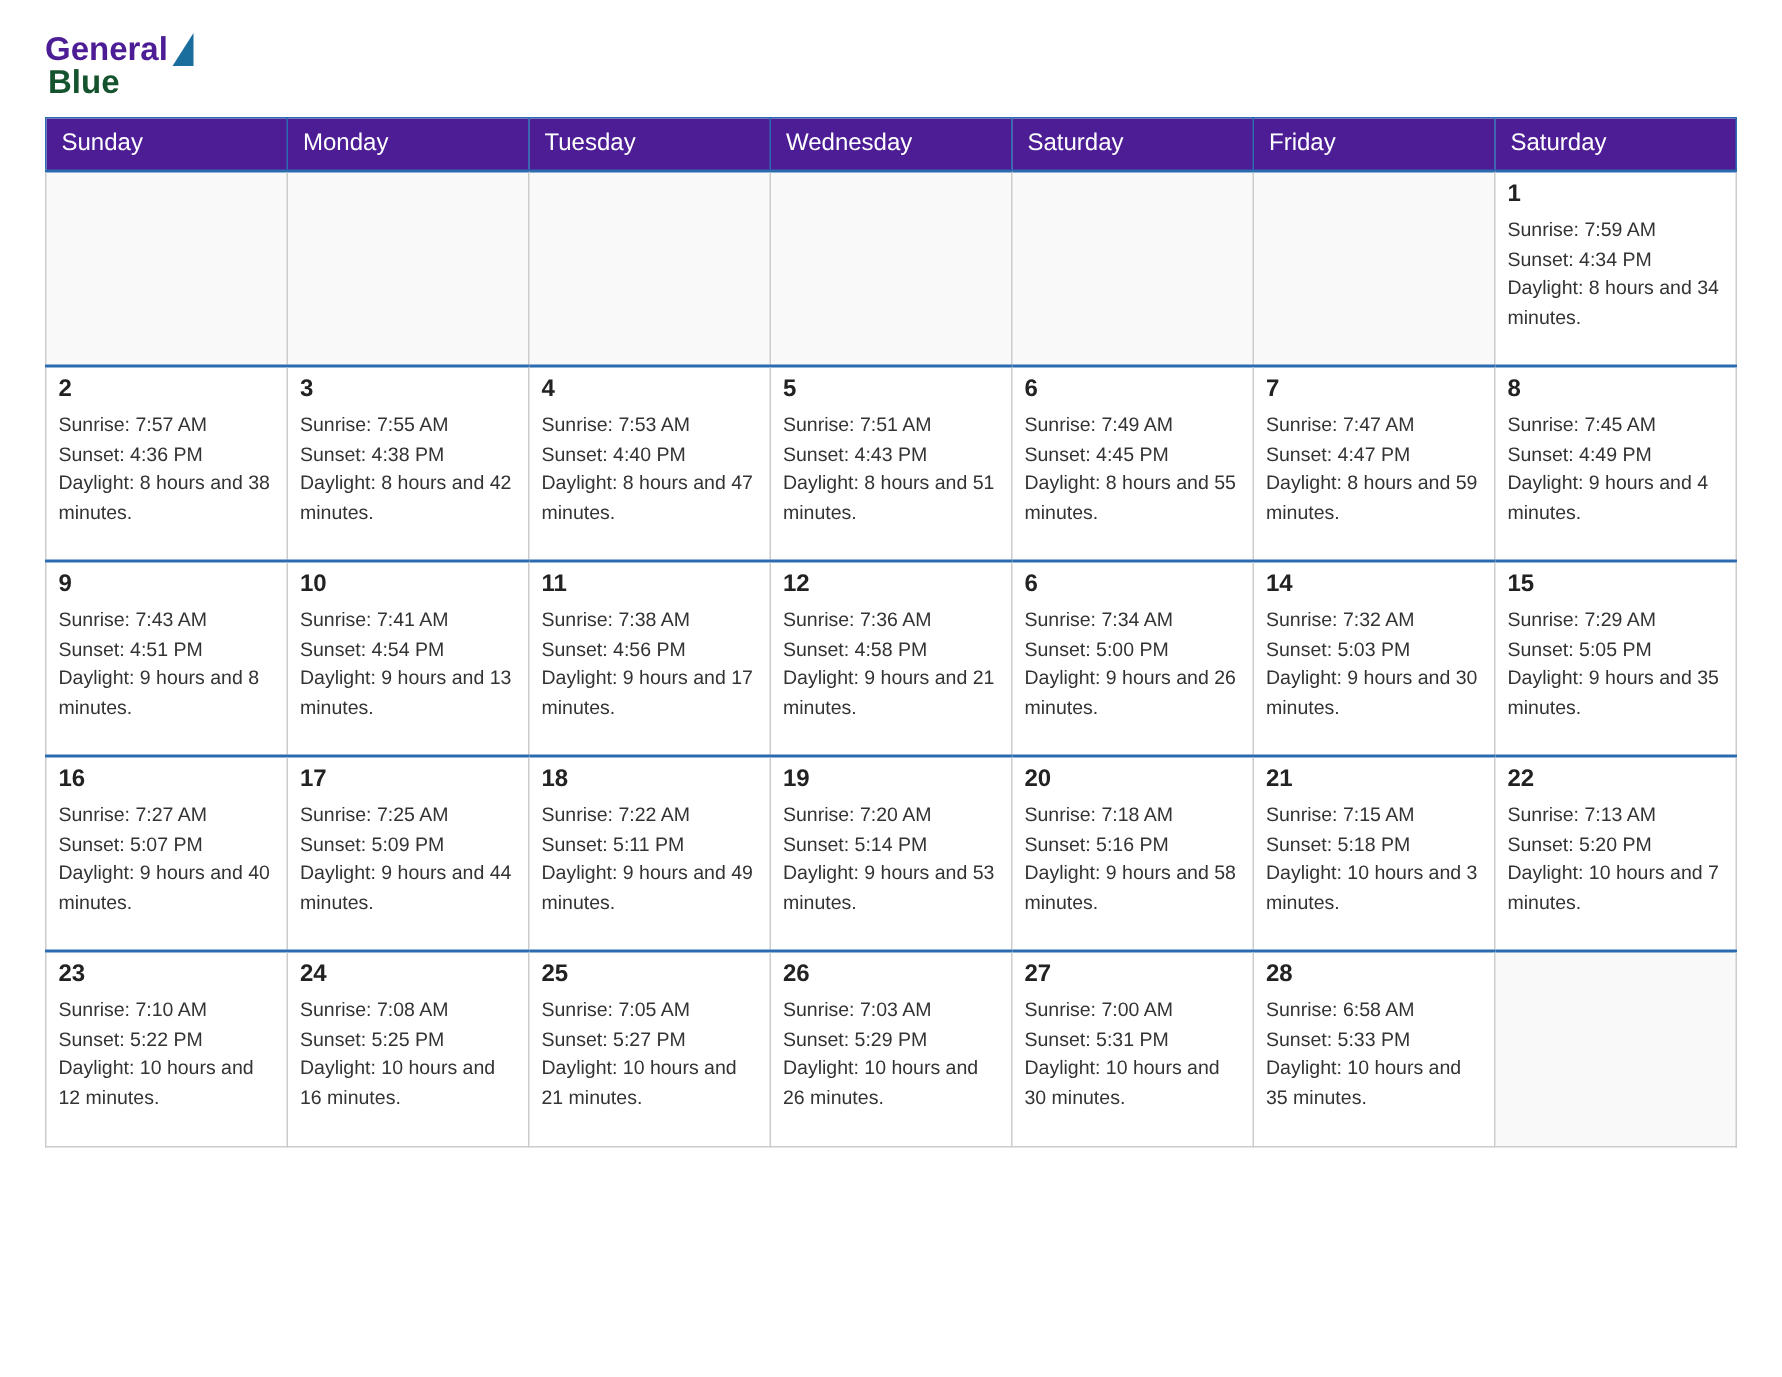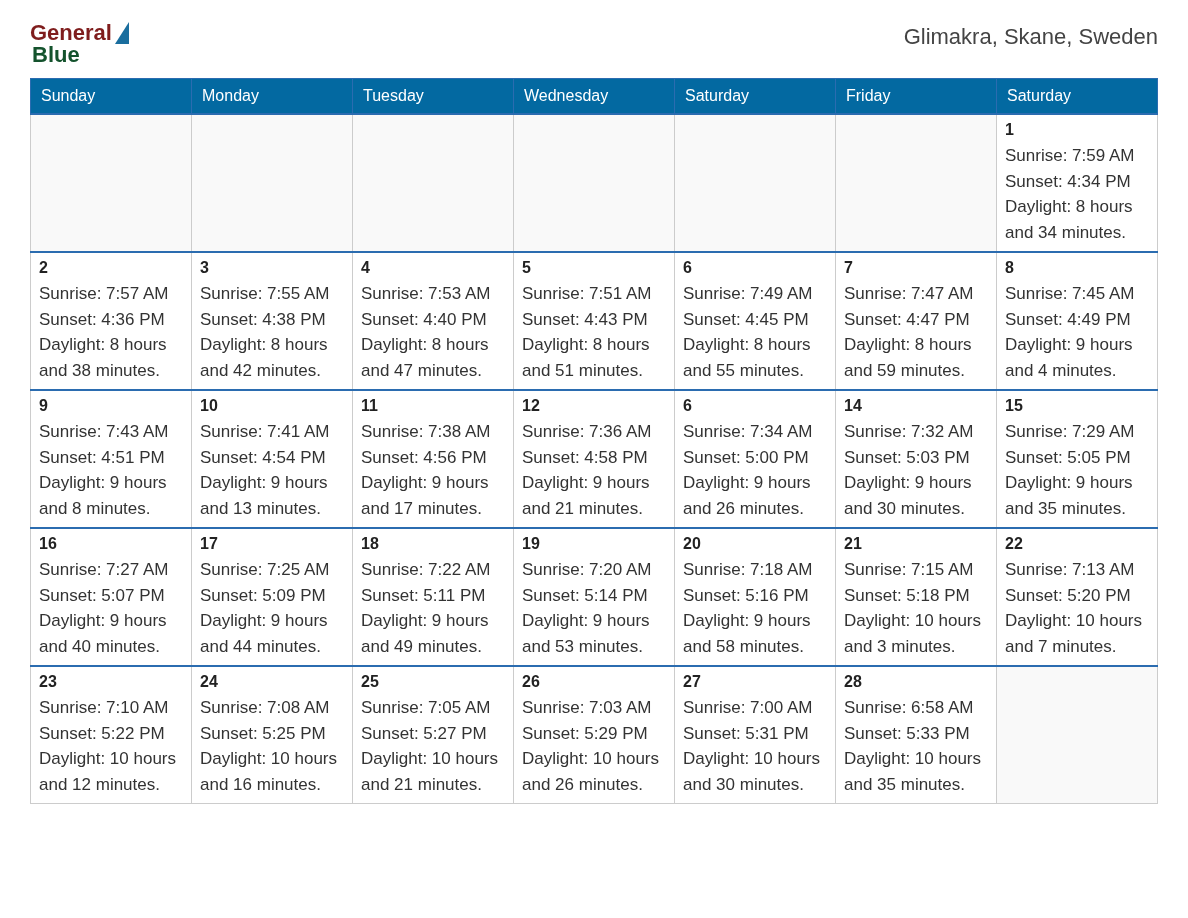--- a/index.html
+++ b/index.html
@@ -21,21 +21,21 @@
       flex-direction: column;
       align-items: flex-start;
     }
     .logo-top {
       display: flex;
       align-items: center;
     }
     .logo-general {
       font-size: 22px;
       font-weight: bold;
-      color: #7f1d1d;
+      color: #4c1d95;
     }
     .logo-triangle {
       width: 0;
       height: 0;
       border-left: 14px solid transparent;
       border-bottom: 22px solid #1a6e9e;
       margin-left: 3px;
       margin-bottom: 0px;
     }
     .logo-bottom {
@@ -58,21 +58,21 @@
       font-size: 22px;
       color: #444;
       margin-top: 4px;
     }
     .calendar {
       width: 100%;
       border-collapse: collapse;
       margin-top: 10px;
     }
     .calendar th {
-      background-color: #0369a1;
+      background-color: #4c1d95;
       color: #fff;
       font-size: 16px;
       font-weight: normal;
       padding: 8px 10px;
       text-align: left;
       border: 1px solid #2b6cb0;
     }
     .calendar td {
       vertical-align: top;
       border: 1px solid #ccc;
@@ -82,21 +82,21 @@
       height: 130px;
     }
     .day-number {
       font-size: 16px;
       font-weight: bold;
       color: #222;
       display: block;
       margin-bottom: 4px;
     }
     .day-info {
-      font-size: 17px;
+      font-size: 13px;
       color: #333;
       line-height: 1.5;
     }
     .empty-cell {
       background: #f9f9f9;
     }
     .week-row td {
       border-top: 2px solid #2b6cb0;
     }
   </style>
@@ -105,21 +105,20 @@
 
 <div class="header">
   <div class="logo">
     <div class="logo-top">
       <span class="logo-general">General</span>
       <div class="logo-triangle"></div>
     </div>
     <div class="logo-bottom">Blue</div>
   </div>
   <div class="title-section">
-    <div class="location">Glimakra, Skane, Sweden</div>
   </div>
 </div>
 
 <table class="calendar">
   <thead>
     <tr>
     <th>Sunday</th>
         <th>Monday</th>
         <th>Tuesday</th>
         <th>Wednesday</th>

